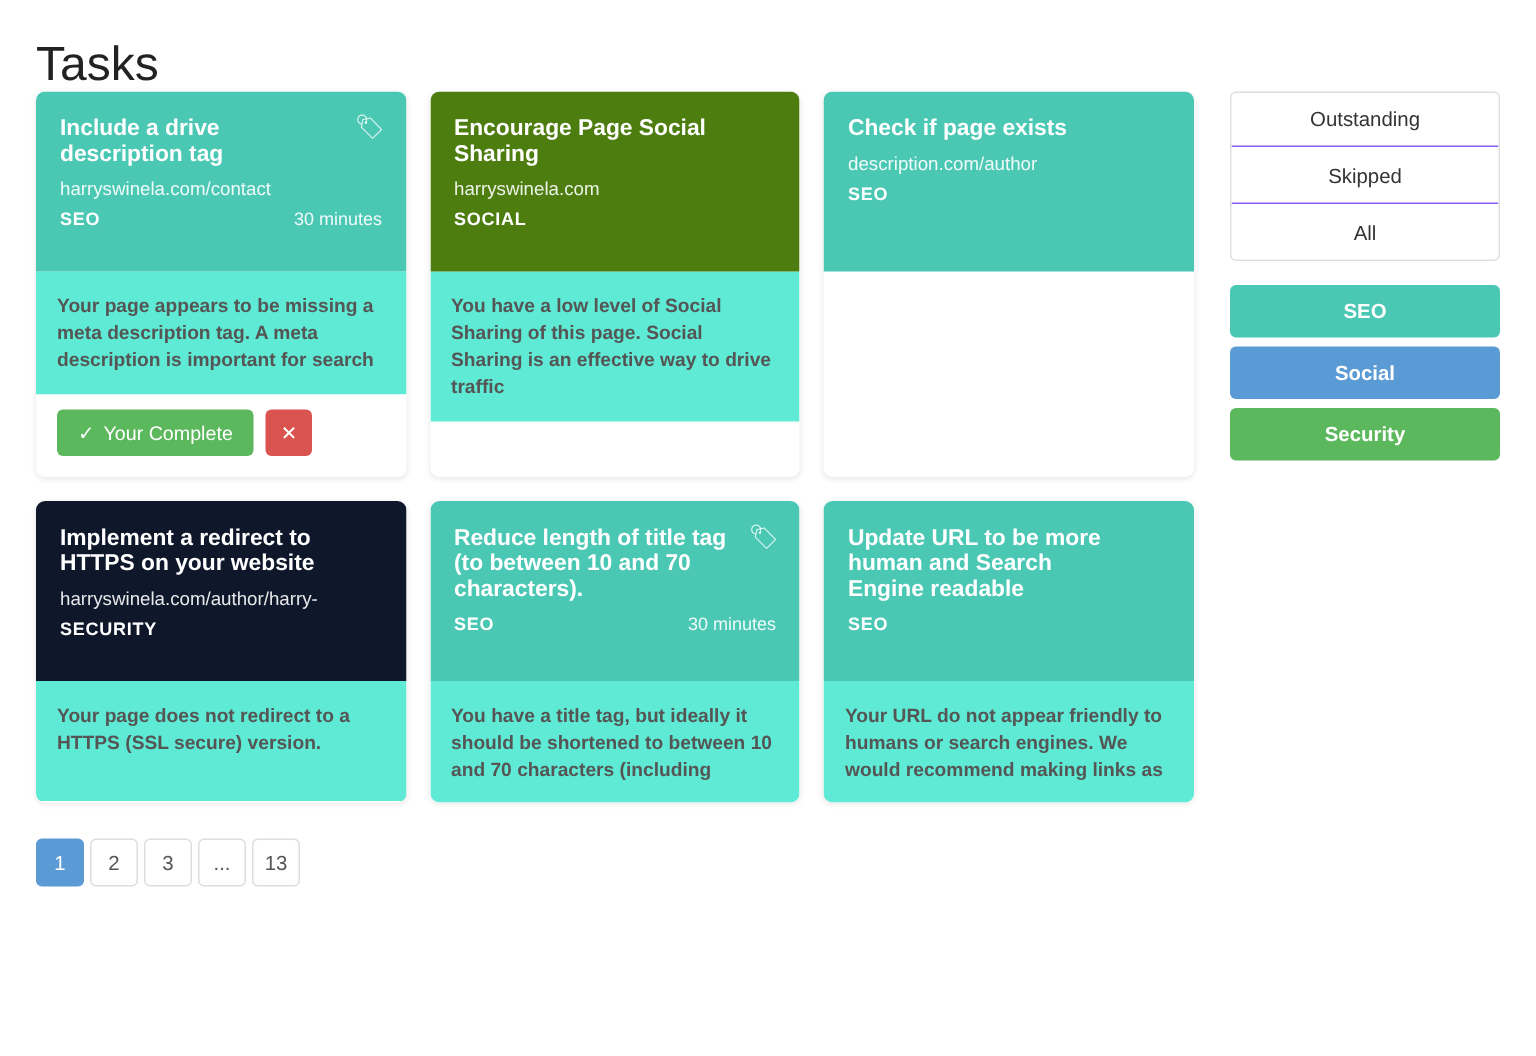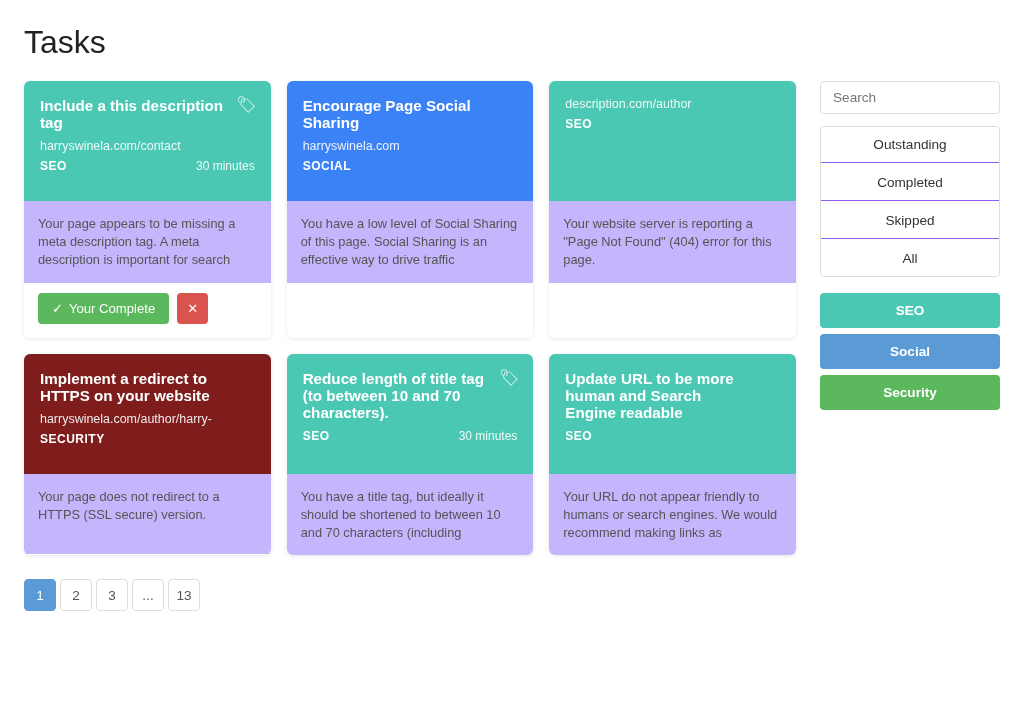--- a/index.html
+++ b/index.html
@@ -1,41 +1,41 @@
 <!DOCTYPE html>
 <html><head>
   <meta charset="utf-8">
   <style>
     * { box-sizing: border-box; margin: 0; padding: 0; }
     body { font-family: -apple-system, BlinkMacSystemFont, 'Segoe UI', sans-serif; background: #fff; color: #333; padding: 24px; }
 
-    h1.page-title { font-size: 2rem; font-weight: 400; margin-bottom: 20px; color: #222; }
+    h1.page-title { font-size: 2rem; font-weight: 400; color: #222; }
 
     .layout { display: flex; gap: 24px; }
 
     .main-content { flex: 1; }
 
     .task-grid { display: grid; grid-template-columns: repeat(3, 1fr); gap: 16px; margin-bottom: 24px; }
 
     .task-card { border-radius: 6px; overflow: hidden; box-shadow: 0 1px 4px rgba(0,0,0,0.1); }
 
     .card-header { padding: 16px; min-height: 120px; position: relative; }
     .card-header.teal { background: #4bc8b4; }
-    .card-header.blue { background: #3b82f6; }
-    .card-header.green { background: #7f1d1d; }
+    .card-header.blue { background: #4d7c0f; }
+    .card-header.green { background: #0f172a; }
 
     .card-title { color: #fff; font-size: 0.95rem; font-weight: 600; margin-bottom: 8px; padding-right: 30px; }
     .card-url { color: rgba(255,255,255,0.9); font-size: 0.78rem; margin-bottom: 6px; }
     .card-meta { display: flex; justify-content: space-between; align-items: center; margin-top: 6px; }
     .card-tag { color: #fff; font-size: 0.75rem; font-weight: 700; letter-spacing: 0.5px; }
     .card-time { color: rgba(255,255,255,0.9); font-size: 0.75rem; }
 
     .tag-icon { position: absolute; top: 14px; right: 14px; color: rgba(255,255,255,0.9); font-size: 1rem; }
 
-    .card-body { background: #c4b5fd; padding: 14px; min-height: 80px; }
+    .card-body { background: #5eead4; padding: 14px; min-height: 80px; font-weight: bold; }
     .card-description { font-size: 0.8rem; color: #555; line-height: 1.4; }
 
     .card-actions { padding: 10px 14px 14px; background: #fff; display: flex; gap: 8px; align-items: center; }
     .btn-complete { background: #5cb85c; color: #fff; border: none; border-radius: 4px; padding: 8px 14px; font-size: 0.82rem; cursor: pointer; display: flex; align-items: center; gap: 6px; }
     .btn-dismiss { background: #d9534f; color: #fff; border: none; border-radius: 4px; padding: 8px 10px; font-size: 0.82rem; cursor: pointer; }
 
     .pagination { display: flex; gap: 4px; margin-top: 8px; }
     .page-btn { width: 32px; height: 32px; border: 1px solid #ddd; background: #fff; border-radius: 4px; font-size: 0.85rem; cursor: pointer; display: flex; align-items: center; justify-content: center; color: #555; }
     .page-btn.active { background: #5b9bd5; color: #fff; border-color: #5b9bd5; }
 
@@ -57,21 +57,21 @@
 <body>
 
 <h1 class="page-title">Tasks</h1>
 
 <div class="layout">
   <div class="main-content">
     <div class="task-grid" id="task-grid">
         <div class="task-card">
       <div class="card-header teal">
         <span class="tag-icon">🏷</span>
-        <div class="card-title">Include a this description tag</div>
+        <div class="card-title">Include a drive description tag</div>
         <div class="card-url">harryswinela.com/contact</div>
         <div class="card-meta">
           <span class="card-tag">SEO</span>
           <span class="card-time">30 minutes</span>
         </div>
       </div>
       <div class="card-body">
         <p class="card-description">Your page appears to be missing a meta description tag. A meta description is important for search</p>
       </div>
       <div class="card-actions">
@@ -95,28 +95,26 @@
         </div>
       </div>
       <div class="card-body">
         <p class="card-description">You have a low level of Social Sharing of this page. Social Sharing is an effective way to drive traffic</p>
       </div>
 
     </div>
         <div class="task-card">
       <div class="card-header teal">
 
+        <div class="card-title">Check if page exists</div>
         <div class="card-url">description.com/author</div>
         <div class="card-meta">
           <span class="card-tag">SEO</span>
 
         </div>
-      </div>
-      <div class="card-body">
-        <p class="card-description">Your website server is reporting a "Page Not Found" (404) error for this page.</p>
       </div>
 
     </div>
         <div class="task-card">
       <div class="card-header green">
 
         <div class="card-title">Implement a redirect to HTTPS on your website</div>
         <div class="card-url">harryswinela.com/author/harry-</div>
         <div class="card-meta">
           <span class="card-tag">SECURITY</span>
@@ -160,24 +158,22 @@
     <div class="pagination" id="pagination">
         <button class="page-btn active">1</button>
         <button class="page-btn">2</button>
         <button class="page-btn">3</button>
         <button class="page-btn">...</button>
         <button class="page-btn">13</button>
       </div>
   </div>
 
   <div class="sidebar">
-    <input class="search-input" type="text" placeholder="Search" style="">
     <div class="filter-group" id="status-filters">
         <button class="filter-btn">Outstanding</button>
-        <button class="filter-btn">Completed</button>
         <button class="filter-btn">Skipped</button>
         <button class="filter-btn">All</button>
       </div>
     <div class="category-group" id="category-filters">
         <button class="cat-btn seo">SEO</button>
         <button class="cat-btn social">Social</button>
         <button class="cat-btn security">Security</button>
       </div>
   </div>
 </div>

